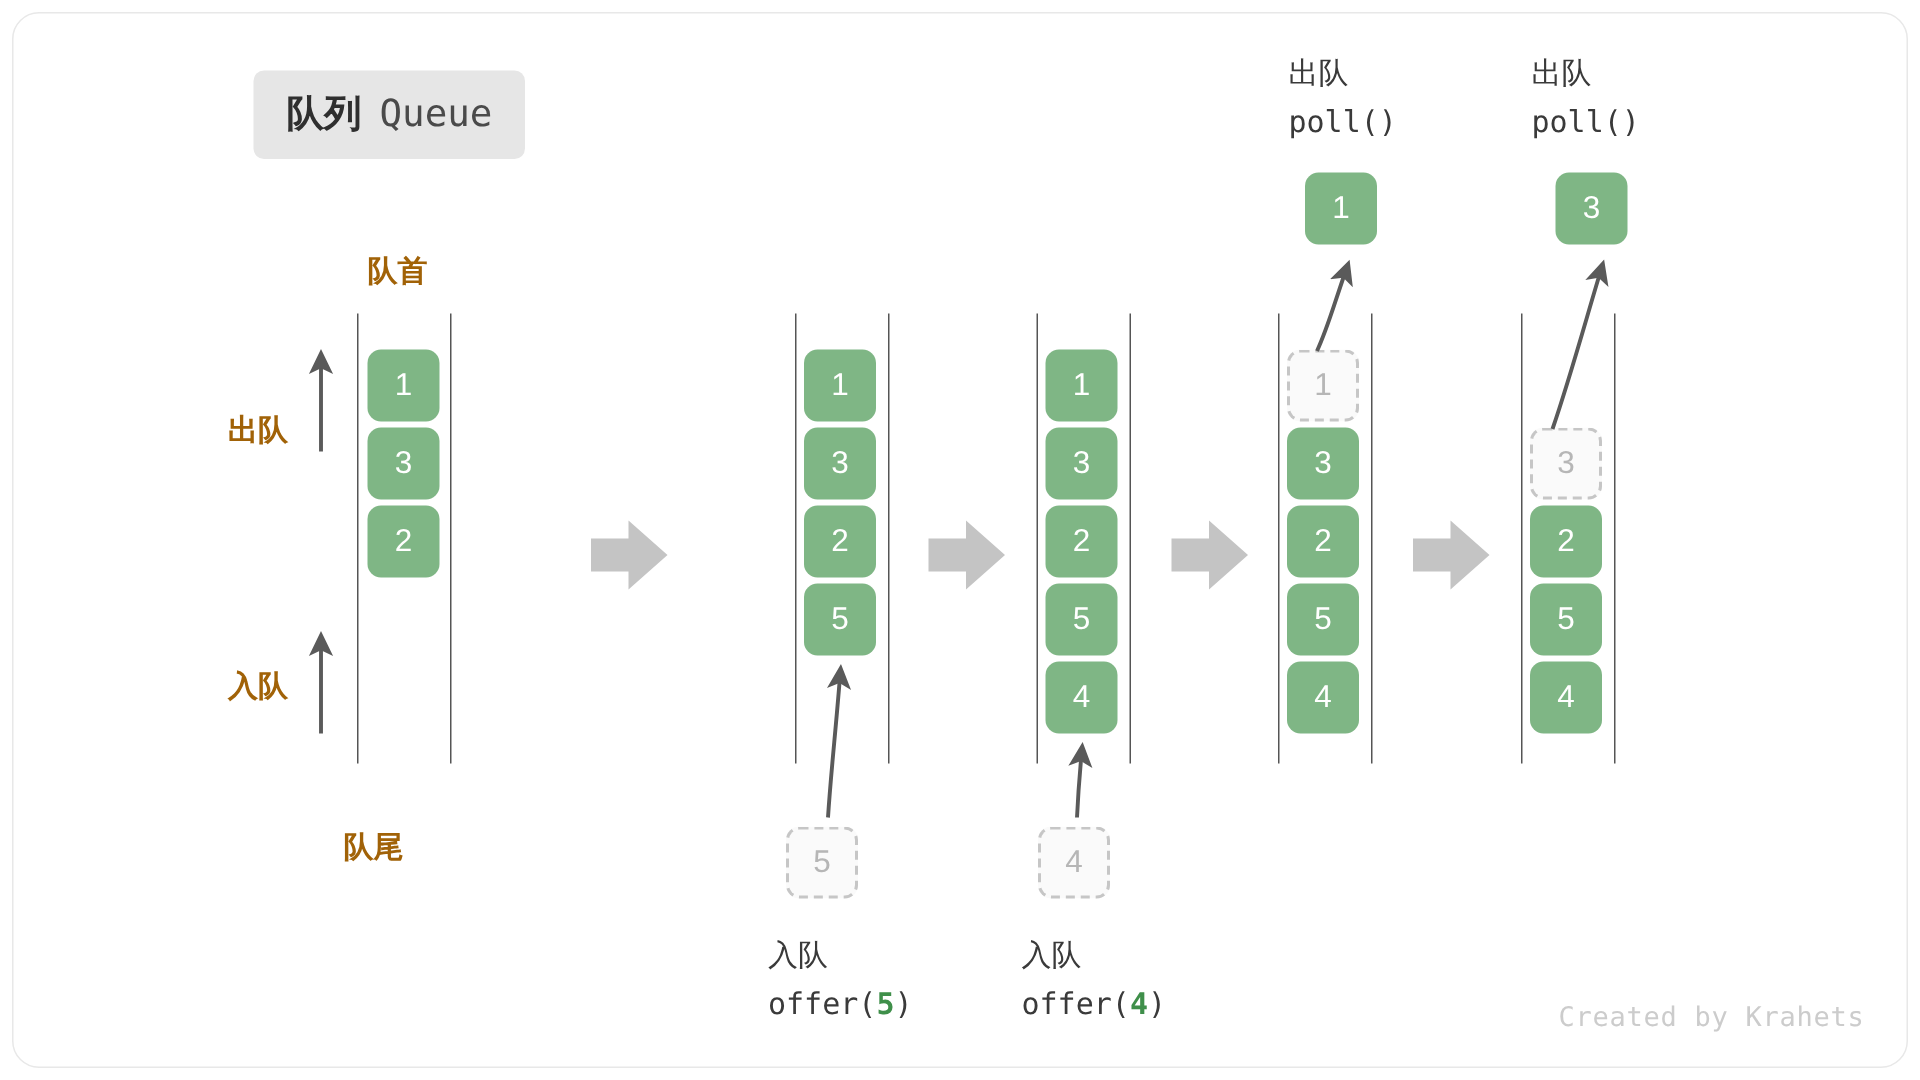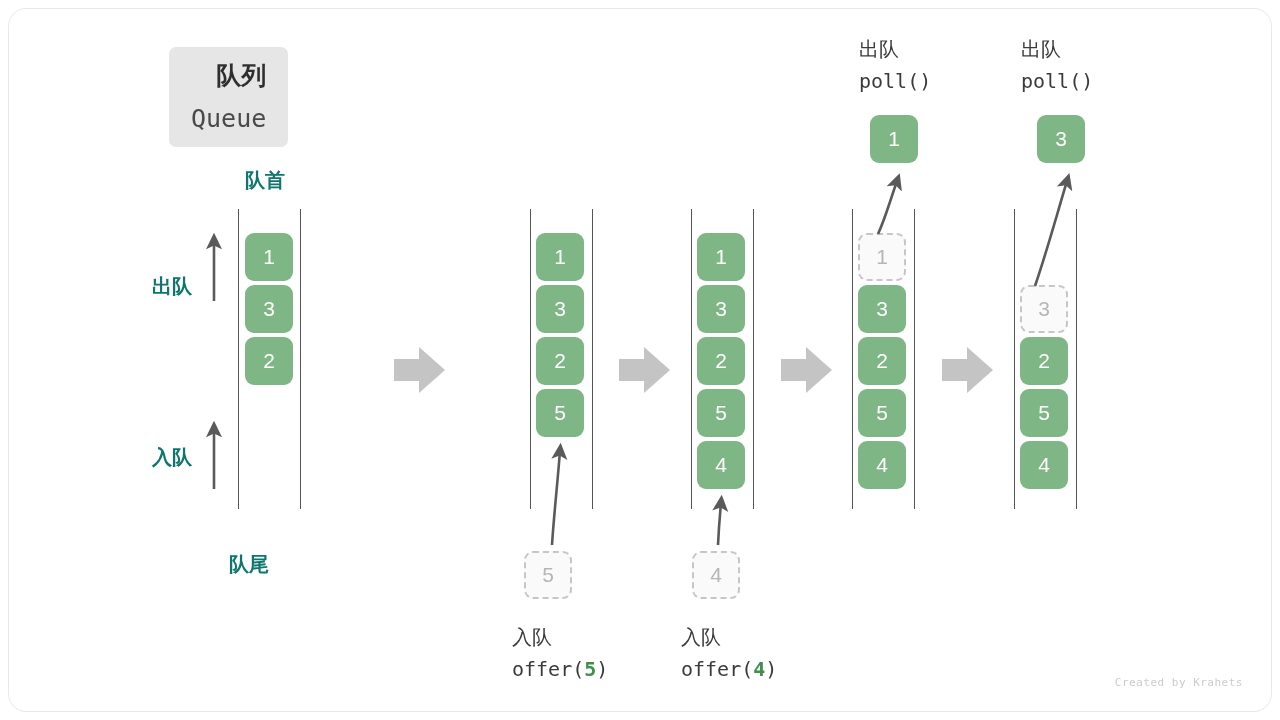--- a/index.html
+++ b/index.html
@@ -28,42 +28,41 @@
 
   
   #title-badge {
     position: absolute;
     left: 160px;
     top: 38px;
     padding: 12px 22px 14px 22px;
     background: #e6e6e6;
     border-radius: 7px;
     display: flex;
-    align-items: flex-end;
+    align-items: center;
     gap: 12px;
     white-space: nowrap;
-    flex-direction: column;
   }
   #title-badge .cn {
     font-size: 25px;
     font-weight: bold;
     color: #2f2f2f;
   }
   #title-badge .en {
     font-family: "DejaVu Sans Mono", "Liberation Mono", monospace;
     font-size: 25px;
     color: #4a4a4a;
   }
 
   
   .cn-bold {
     position: absolute;
     font-size: 20px;
     font-weight: bold;
-    color: #0f766e;
+    color: #a16207;
     white-space: nowrap;
   }
   .op-label {
     position: absolute;
     white-space: nowrap;
     text-align: left;
     line-height: 1.6;
   }
   .op-label .cn {
     display: block;
@@ -110,21 +109,21 @@
     border: 2px dashed #c6c6c6;
     color: #b6b6b6;
   }
 
   
   #credit {
     position: absolute;
     right: 28px;
     bottom: 22px;
     font-family: "DejaVu Sans Mono", "Liberation Mono", monospace;
-    font-size: 11px;
+    font-size: 18px;
     color: #cccccc;
     letter-spacing: 0.5px;
     white-space: nowrap;
   }
 
   svg.overlay {
     position: absolute;
     left: 0;
     top: 0;
     width: 1264px;

